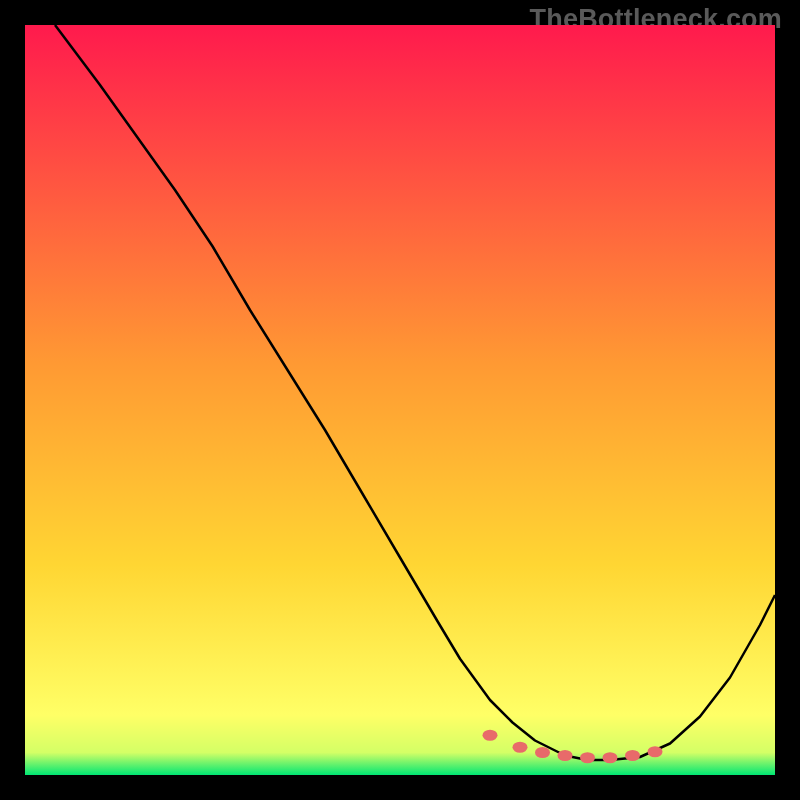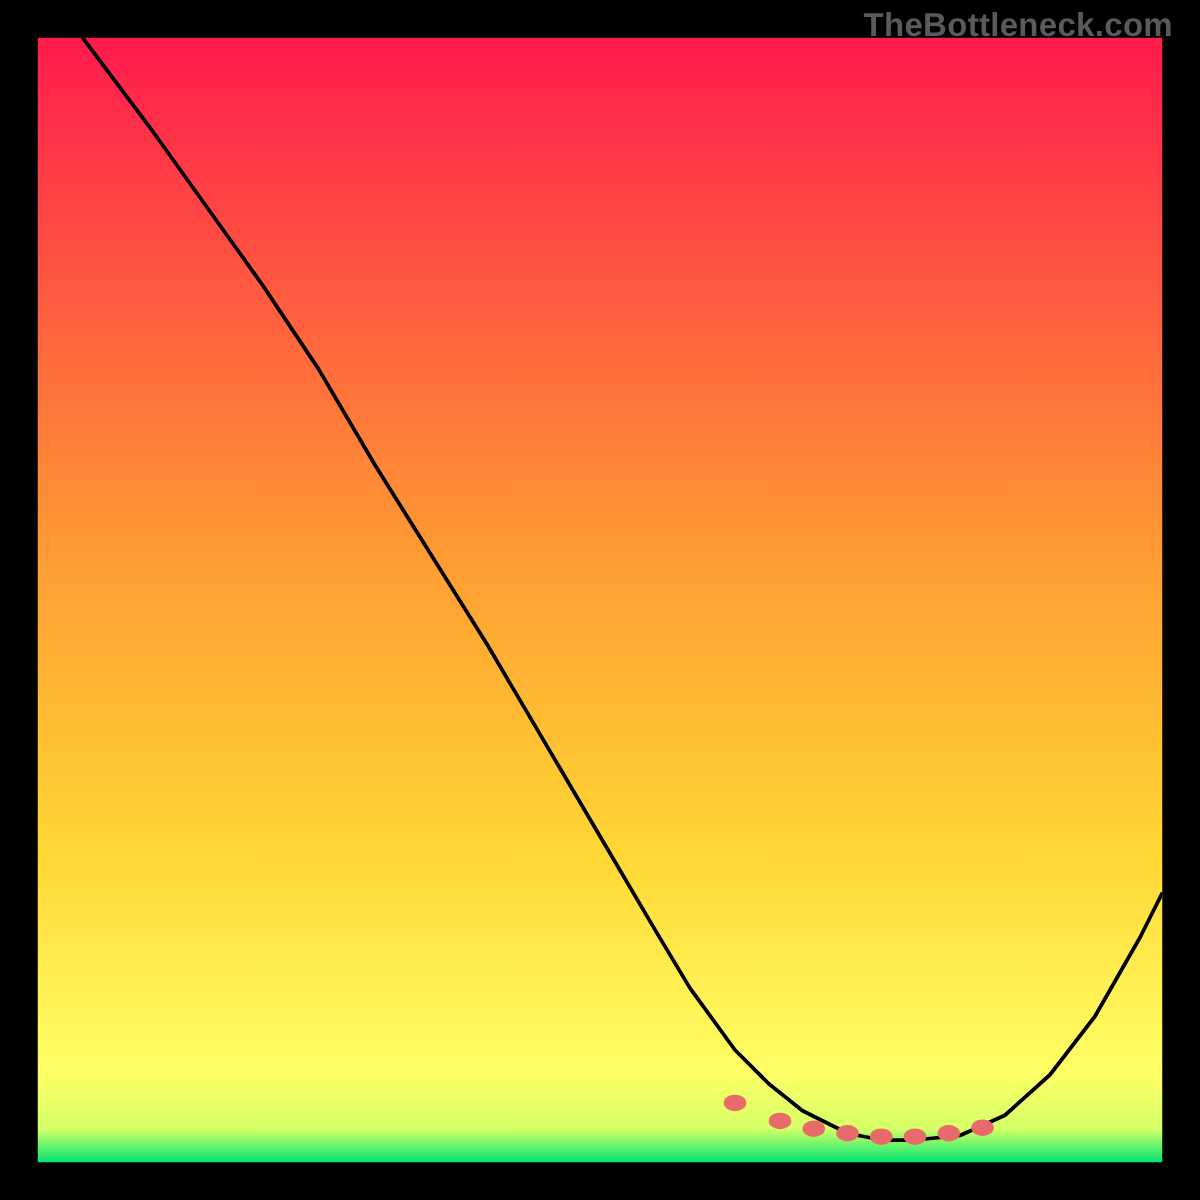--- a/index.html
+++ b/index.html
@@ -8,21 +8,21 @@
     width: 800px;
     height: 800px;
     background: #000;
     position: relative;
   }
   .watermark {
     position: absolute;
     top: 4px;
     right: 18px;
     font-family: Arial, sans-serif;
-    font-size: 22px;
+    font-size: 27px;
     font-weight: bold;
     color: #5a5a5a;
     letter-spacing: 0.2px;
   }
   .plot-area {
     position: absolute;
     left: 25px;
     top: 25px;
     width: 750px;
     height: 750px;

